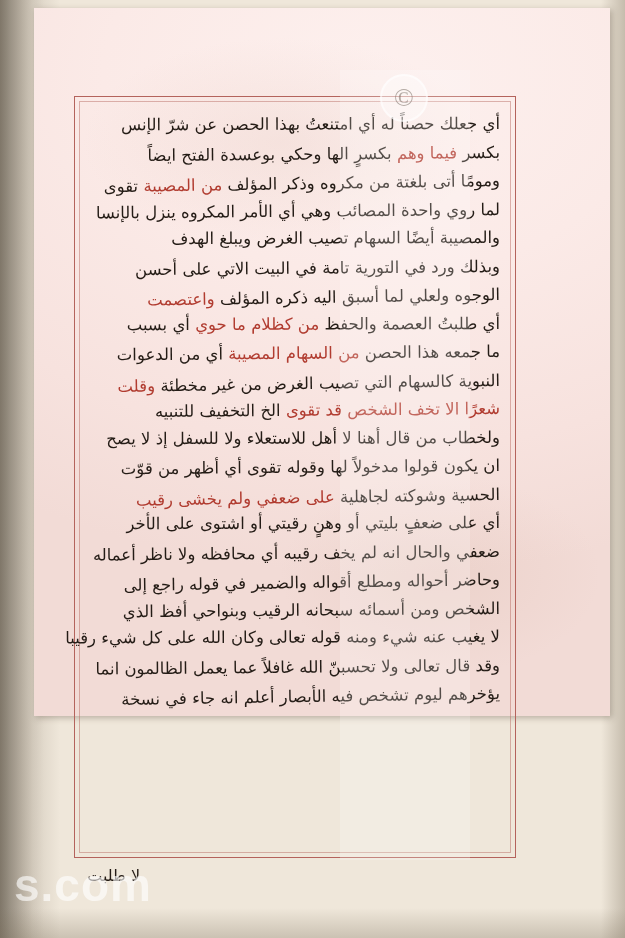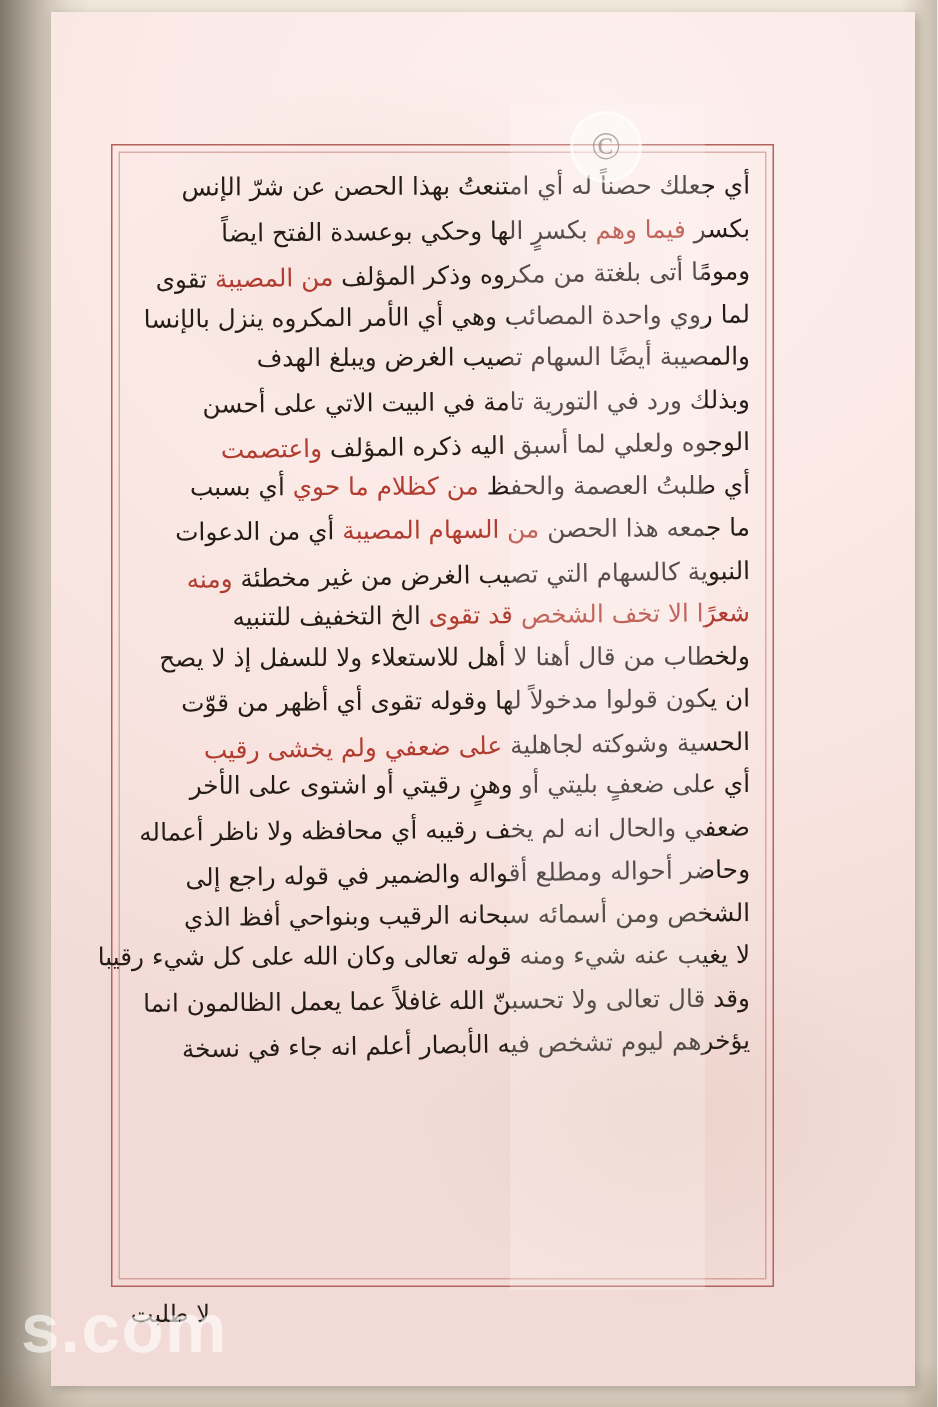--- a/index.html
+++ b/index.html
@@ -43,21 +43,21 @@
     height: 30px;
     background: linear-gradient(0deg, rgba(120,108,88,0.30), rgba(255,255,255,0));
   }
 
   
   .leaf {
     position: absolute;
     left: 34px;
     top: 8px;
     width: 576px;
-    height: 916px;
+    height: 708px;
     background:
       radial-gradient(120% 70% at 60% 10%, #fdf0ee 0%, #fbeae7 40%, #f7e2de 75%, #f2dbd6 100%);
     box-shadow: 2px 2px 6px rgba(90,75,60,0.35);
   }
   .leaf-stain-a {
     position: absolute;
     left: 8%; top: 4%;
     width: 70%; height: 30%;
     background: radial-gradient(ellipse at center, rgba(215,175,160,0.18), rgba(255,255,255,0) 70%);
   }
@@ -183,21 +183,21 @@
     <div class="textblock">
         <div class="line tilt3"><span>أي جعلك حصناً له أي امتنعتُ بهذا الحصن عن شرّ الإنس</span></div>
         <div class="line tilt1"><span>بكسر </span><span class="rubric">فيما وهم</span><span> بكسرٍ الها وحكي بوعسدة الفتح ايضاً</span></div>
         <div class="line tilt2"><span>ومومًا أتى بلغتة من مكروه وذكر المؤلف </span><span class="rubric">من المصيبة</span><span> تقوى</span></div>
         <div class="line tilt1"><span>لما روي واحدة المصائب وهي أي الأمر المكروه ينزل بالإنسا</span></div>
         <div class="line tilt3"><span>والمصيبة أيضًا السهام تصيب الغرض ويبلغ الهدف</span></div>
         <div class="line tilt1"><span>وبذلك ورد في التورية تامة في البيت الاتي على أحسن</span></div>
         <div class="line tilt2"><span>الوجوه ولعلي لما أسبق اليه ذكره المؤلف </span><span class="rubric">واعتصمت</span></div>
         <div class="line tilt3"><span>أي طلبتُ العصمة والحفظ </span><span class="rubric">من كظلام ما حوي</span><span> أي بسبب</span></div>
         <div class="line tilt1"><span>ما جمعه هذا الحصن </span><span class="rubric">من السهام المصيبة</span><span> أي من الدعوات</span></div>
-        <div class="line tilt2"><span>النبوية كالسهام التي تصيب الغرض من غير مخطئة </span><span class="rubric">ومنه</span></div>
+        <div class="line tilt2"><span>النبوية كالسهام التي تصيب الغرض من غير مخطئة </span><span class="rubric">وقلت</span></div>
         <div class="line tilt1"><span class="rubric">شعرًا الا تخف الشخص قد تقوى</span><span> الخ التخفيف للتنبيه</span></div>
         <div class="line tilt3"><span>ولخطاب من قال أهنا لا أهل للاستعلاء ولا للسفل إذ لا يصح</span></div>
         <div class="line tilt1"><span>ان يكون قولوا مدخولاً لها وقوله تقوى أي أظهر من قوّت</span></div>
         <div class="line tilt2"><span>الحسية وشوكته لجاهلية </span><span class="rubric">على ضعفي ولم يخشى رقيب</span></div>
         <div class="line tilt3"><span>أي على ضعفٍ بليتي أو وهنٍ رقيتي أو اشتوى على الأخر</span></div>
         <div class="line tilt1"><span>ضعفي والحال انه لم يخف رقيبه أي محافظه ولا ناظر أعماله</span></div>
         <div class="line tilt2"><span>وحاضر أحواله ومطلع أقواله والضمير في قوله راجع إلى</span></div>
         <div class="line tilt1"><span>الشخص ومن أسمائه سبحانه الرقيب وبنواحي أفظ الذي</span></div>
         <div class="line tilt3"><span>لا يغيب عنه شيء ومنه قوله تعالى وكان الله على كل شيء رقيبا</span></div>
         <div class="line tilt1"><span>وقد قال تعالى ولا تحسبنّ الله غافلاً عما يعمل الظالمون انما</span></div>

